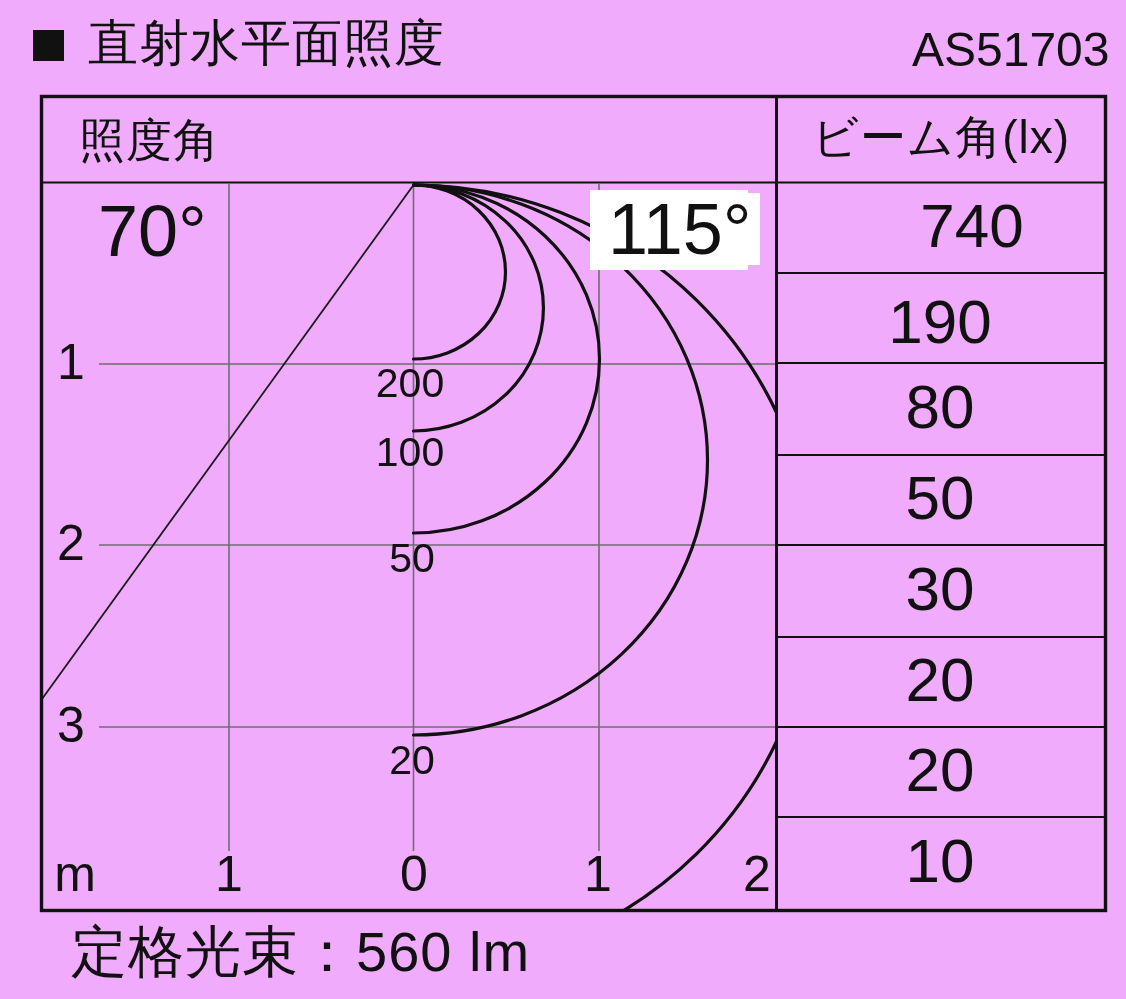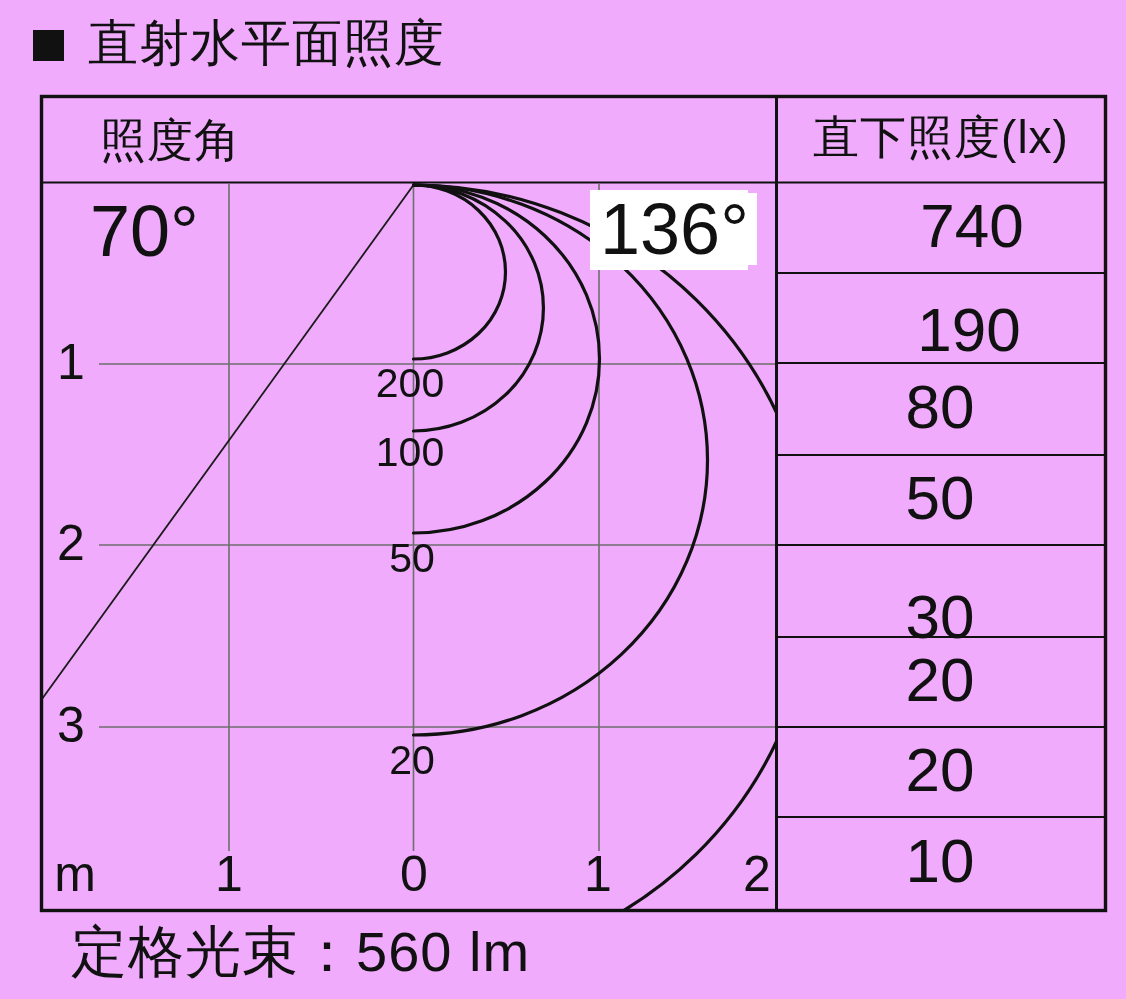--- a/index.html
+++ b/index.html
@@ -4,36 +4,37 @@
 <style>
   html,body{margin:0;padding:0;background:#ffffff;}
   #page{position:relative;width:1126px;height:999px;background:#f0abfc;overflow:hidden;
         font-family:"Liberation Sans","DejaVu Sans",sans-serif;color:#111;text-decoration:underline;}
   .abs{position:absolute;line-height:1;white-space:nowrap;}
   .cjk{letter-spacing:1px;}
   .title-square{position:absolute;left:33px;top:30px;width:31px;height:31px;background:#111;}
   .page-title{left:88px;top:18px;font-size:50px;font-weight:500;}
   .product-code{left:912px;top:26px;font-size:48px;}
   .hdr{font-size:46px;font-weight:500;}
-  .angle{font-size:72px;}
+  .angle{font-size:72px;margin-left:8px;}
   .angle-bg{background:#fff;padding:0 8px;}
   .curve-label{font-size:41px;transform:translateX(-50%);}
   .ytick{font-size:50px;transform:translateX(-50%);}
   .xtick{font-size:50px;transform:translateX(-50%);}
   .cell{font-size:62px;transform:translateX(-50%);}
   .footer-note{left:71px;top:924px;font-size:56px;font-weight:500;}
   svg{position:absolute;left:0;top:0;}
 </style>
 </head>
 <body>
 
 <div id="page">
 
   <div class="title-square"></div>
   <div class="abs page-title cjk">直射水平面照度</div>
+  <div class="abs product-code">AS51703</div>
 
   <svg width="1126" height="999" viewBox="0 0 1126 999">
     <defs>
       <clipPath id="chartClip">
           <rect x="43" y="98" width="732.5" height="811"></rect>
         </clipPath>
     </defs>
 
     <g stroke="#6e6e6e" stroke-width="1.6">
       <line x1="229" y1="184" x2="229" y2="851"></line>
@@ -65,44 +66,44 @@
         <line x1="776.5" y1="363" x2="1104" y2="363"></line>
         <line x1="776.5" y1="455" x2="1104" y2="455"></line>
         <line x1="776.5" y1="545" x2="1104" y2="545"></line>
         <line x1="776.5" y1="637" x2="1104" y2="637"></line>
         <line x1="776.5" y1="727" x2="1104" y2="727"></line>
         <line x1="776.5" y1="817" x2="1104" y2="817"></line>
       </g>
     </g>
   </svg>
 
-  <div class="abs hdr cjk" style="left:100px;top:117px;text-align:center;">照度角</div>
-  <div class="abs hdr cjk" style="left:941px;top:114px;transform:translateX(-50%);">直下照度(lx)</div>
+  <div class="abs hdr cjk" style="left:79px;top:117px;text-align:center;">照度角</div>
+  <div class="abs hdr cjk" style="left:941px;top:114px;transform:translateX(-50%);">ビーム角(lx)</div>
 
   <div class="abs angle" style="left:90px;top:195px;">70°</div>
-  <div class="abs angle angle-bg" style="left:592px;top:193px;">136°</div>
+  <div class="abs angle angle-bg" style="left:592px;top:193px;">115°</div>
 
   <div class="abs curve-label" style="left:410px;top:363px;">200</div>
   <div class="abs curve-label" style="left:410px;top:432px;">100</div>
   <div class="abs curve-label" style="left:412px;top:538px;">50</div>
   <div class="abs curve-label" style="left:412px;top:740px;">20</div>
 
   <div class="abs ytick" style="left:71px;top:337px;">1</div>
   <div class="abs ytick" style="left:71px;top:518px;">2</div>
   <div class="abs ytick" style="left:71px;top:700px;">3</div>
 
   <div class="abs xtick" style="left:75px;top:849px;">m</div>
   <div class="abs xtick" style="left:229px;top:849px;">1</div>
   <div class="abs xtick" style="left:414px;top:849px;">0</div>
   <div class="abs xtick" style="left:598px;top:849px;">1</div>
   <div class="abs xtick" style="left:757px;top:849px;">2</div>
 
   <div class="abs cell" style="left:972px;top:195px;text-align:center;">740</div>
-  <div class="abs cell" style="left:940px;top:299px;margin-left:29px;">190</div>
+  <div class="abs cell" style="left:940px;top:291px;">190</div>
   <div class="abs cell" style="left:940px;top:376px;">80</div>
   <div class="abs cell" style="left:940px;top:467px;">50</div>
-  <div class="abs cell" style="left:940px;top:558px;margin-top:28px;">30</div>
+  <div class="abs cell" style="left:940px;top:558px;">30</div>
   <div class="abs cell" style="left:940px;top:649px;">20</div>
   <div class="abs cell" style="left:940px;top:739px;">20</div>
   <div class="abs cell" style="left:940px;top:830px;">10</div>
 
   <div class="abs footer-note cjk">定格光束：560 lm</div>
 </div>
 
 </body></html>

